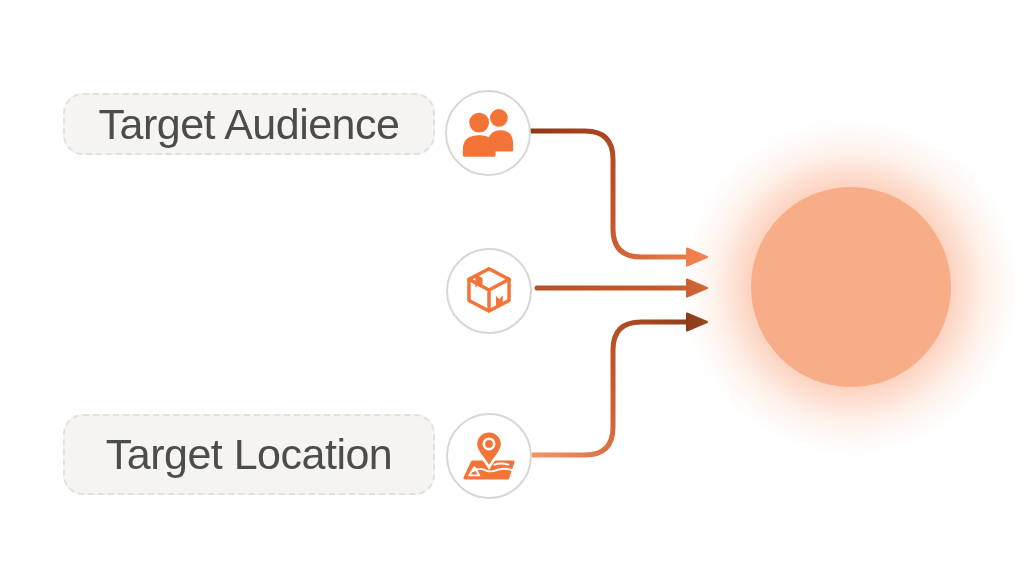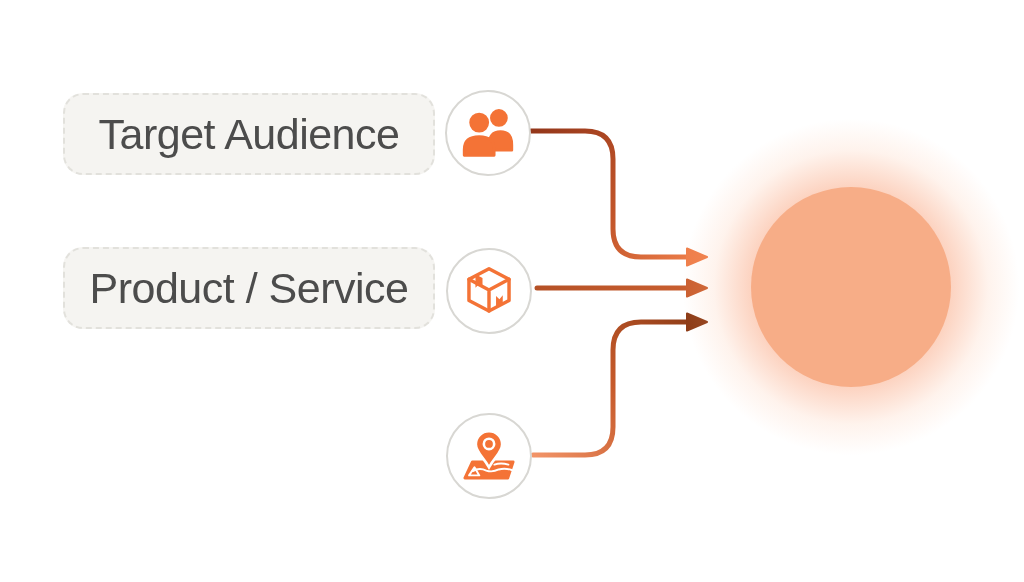--- a/index.html
+++ b/index.html
@@ -2,21 +2,21 @@
 <html style="--accent-orange: #f47336; --box-bg: #f5f4f1; --box-border: #e2e1dc; --label-text: #4c4c4c; --icon-circle-border: #d8d7d3; --model-gradient-start: #f98f5a; --model-gradient-end: #ec4c12; --model-ring: #f7ad87; --arrow-light: #ef7f4b; --arrow-mid: #c55b2c; --arrow-dark: #8d3c17;"><head>
 <meta charset="utf-8">
 <style>
   html,body { margin:0; padding:0; background:#ffffff; }
   #canvas {
     position:relative; width:1024px; height:582px; background:#ffffff;
     font-family:"Liberation Sans", sans-serif; overflow:hidden;
   }
   
   .input-box {
-    position:absolute; left:63px; width:372px; height:82px;
+    position:absolute; left:63px; width:372px; height:62px;
     background:var(--box-bg); border:2px dashed var(--box-border);
     border-radius:20px; box-sizing:border-box;
     display:flex; align-items:center; justify-content:center;
   }
   .input-label {
     font-size:43px; color:var(--label-text); letter-spacing:-0.5px;
     white-space:nowrap; line-height:1;
   }
   
   .icon-circle {
@@ -96,32 +96,32 @@
   </div>
   <div class="icon-circle" style="left:445px; top:90px;">
     <svg width="54" height="50" viewBox="0 0 52 48">
       <circle class="ic-fill" cx="36.5" cy="9.5" r="7.3"></circle>
       <path class="ic-fill" d="M27 40.5 H49 V35.5 Q49 22.5 38 22.5 Q27 22.5 27 35.5 Z"></path>
       <circle class="ic-fill" cx="17.5" cy="14" r="8.3"></circle>
       <path class="ic-fill" d="M3 45.5 H32 V40 Q32 27.5 17.5 27.5 Q3 27.5 3 40 Z"></path>
     </svg>
   </div>
 
-  <div class="input-box" style="top:247px;">
-    <span class="input-label">Product / Service</span>
-  </div>
   <div class="icon-circle" style="left:446px; top:248px;">
     <svg width="52" height="52" viewBox="0 0 48 48">
       <path class="ic-line" d="M24 3.5 L42.5 13.2 V32.8 L24 42.5 L5.5 32.8 V13.2 Z"></path>
       <path class="ic-line" d="M5.5 13.2 L24 23 L42.5 13.2 M24 23 V42.5"></path>
       <polygon class="ic-flat" points="11.5,8.6 18,12 18,21 14.7,17.7 11.5,21"></polygon>
       <polygon class="ic-flat" points="30.5,38.5 30.5,28.5 33.6,31.6 36.7,28 36.7,35.2"></polygon>
     </svg>
   </div>
 
+  <div class="input-box" style="top:414px; height:81px;">
+    <span class="input-label">Target Location</span>
+  </div>
   <div class="icon-circle" style="left:446px; top:413px;">
     <svg width="56" height="54" viewBox="0 0 52 50">
       <path class="ic-fill" d="M3.5 45.5 L10.5 30.5 H48.5 L43.5 45.5 Z"></path>
       <path class="ic-white" d="M7.5 43 L12.5 35.5 L17 43 Z"></path>
       <path class="ic-white" d="M11 39 Q17 35.5 23.5 38.5 Q29 40.5 35 37.5 Q41 36 47 38"></path>
       <path class="ic-white" d="M31 33 Q37 31 44 33"></path>
       <path class="ic-pin" d="M26 2 C19.2 2 13.8 7.4 13.8 14.2 C13.8 21.5 20.5 25.5 26 35.5 C31.5 25.5 38.2 21.5 38.2 14.2 C38.2 7.4 32.8 2 26 2 Z"></path>
       <circle class="ic-hole" cx="26" cy="13.8" r="4.8"></circle>
     </svg>
   </div>

